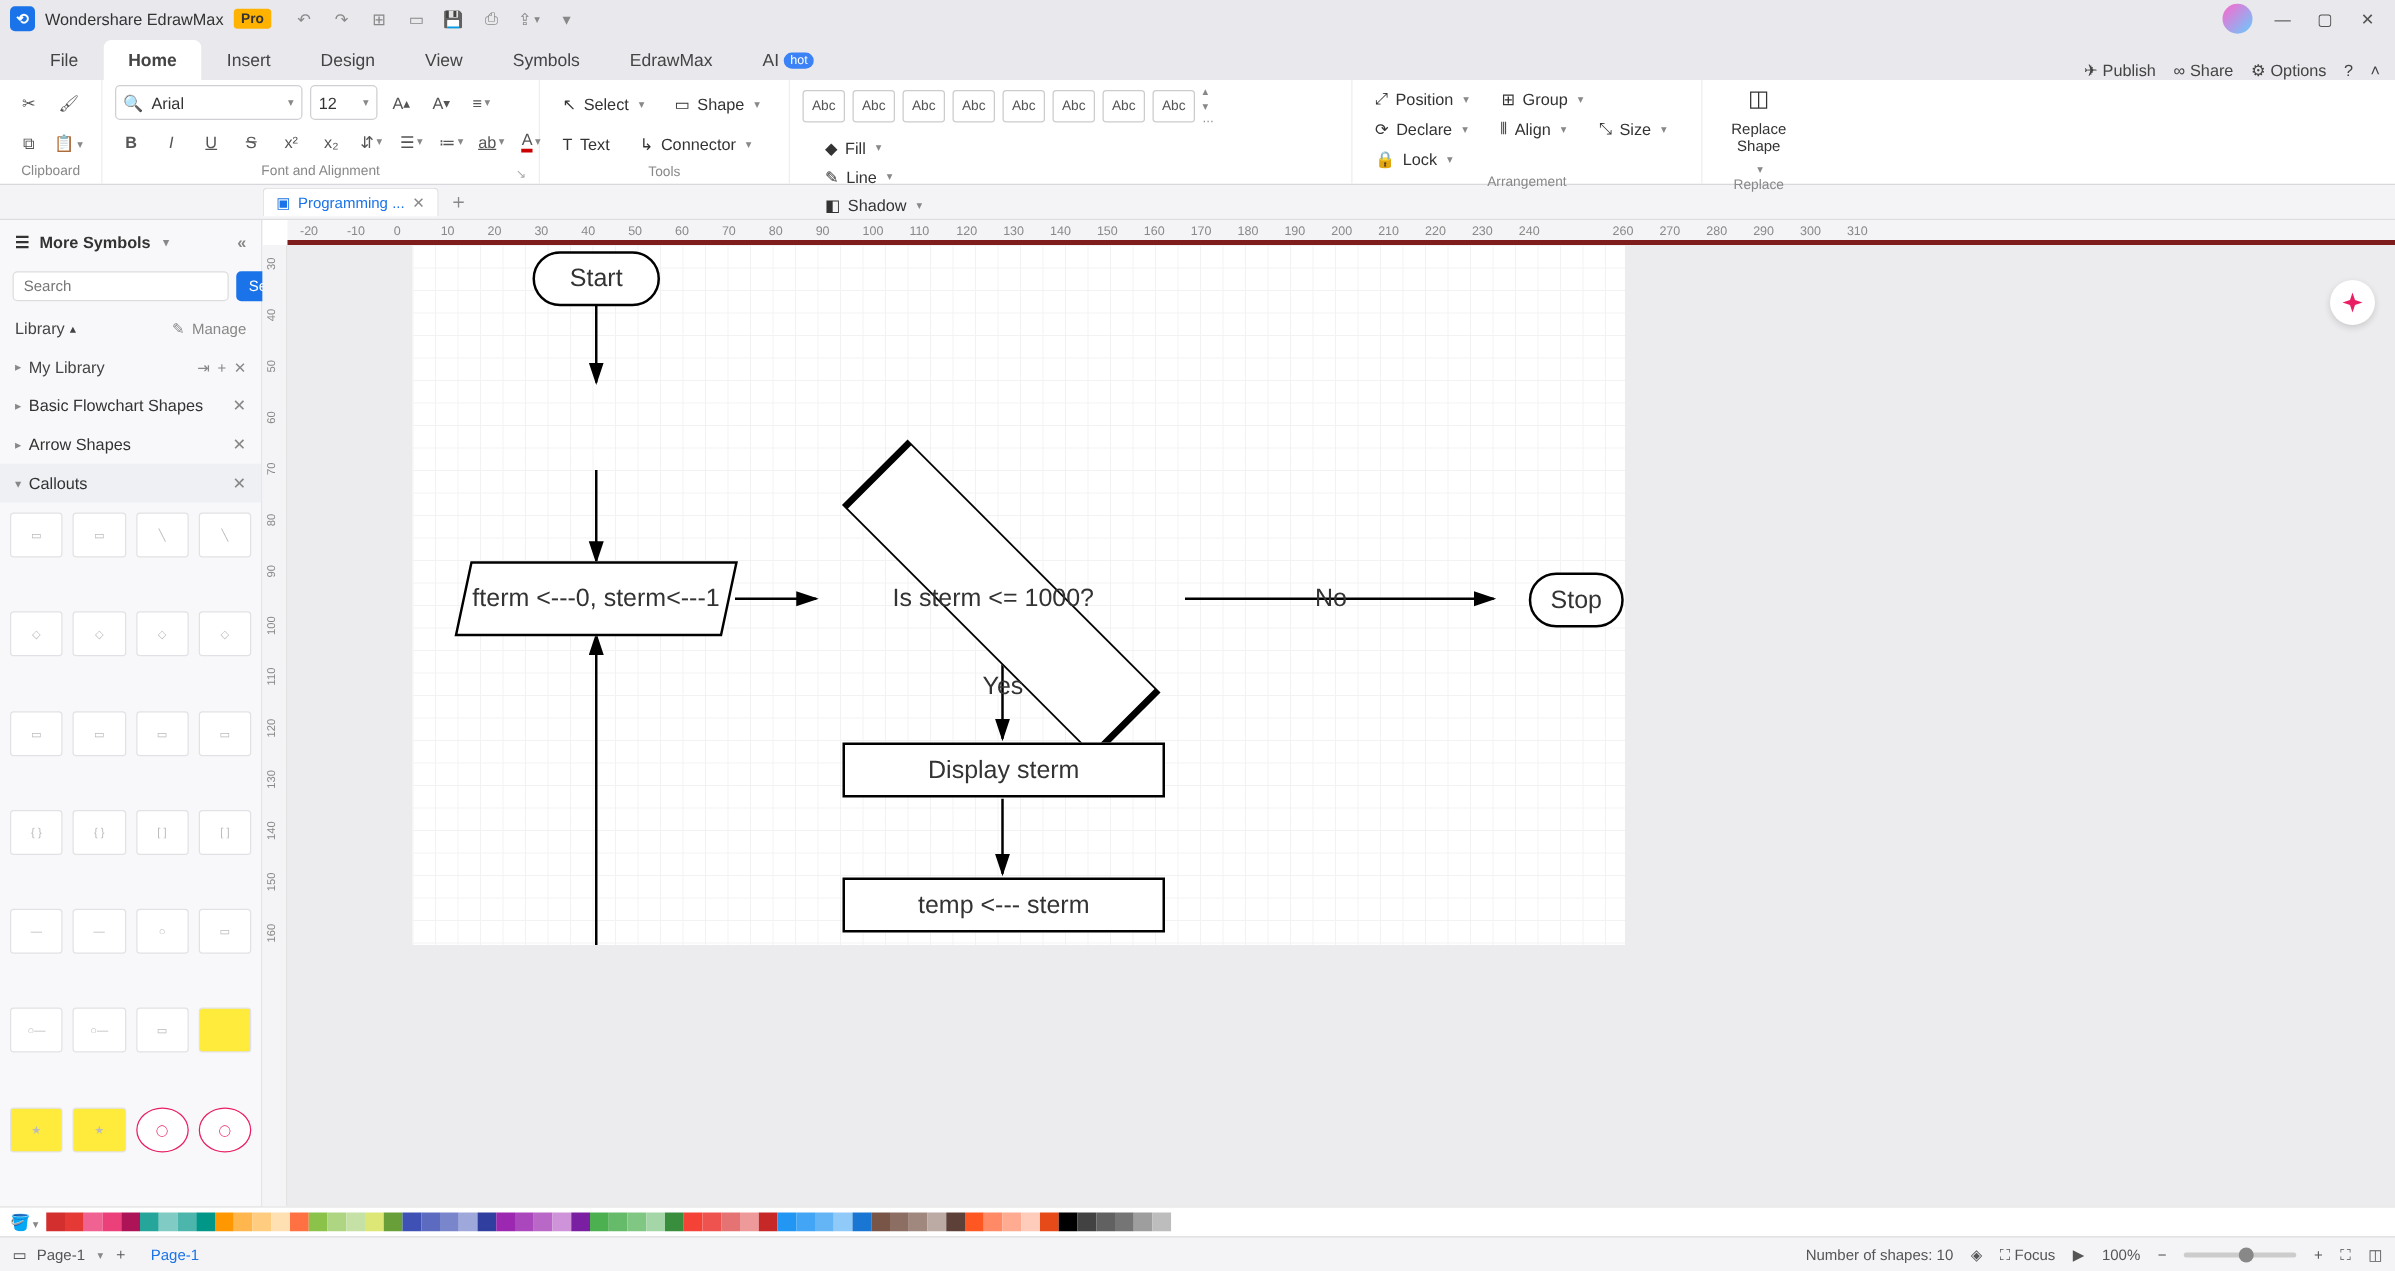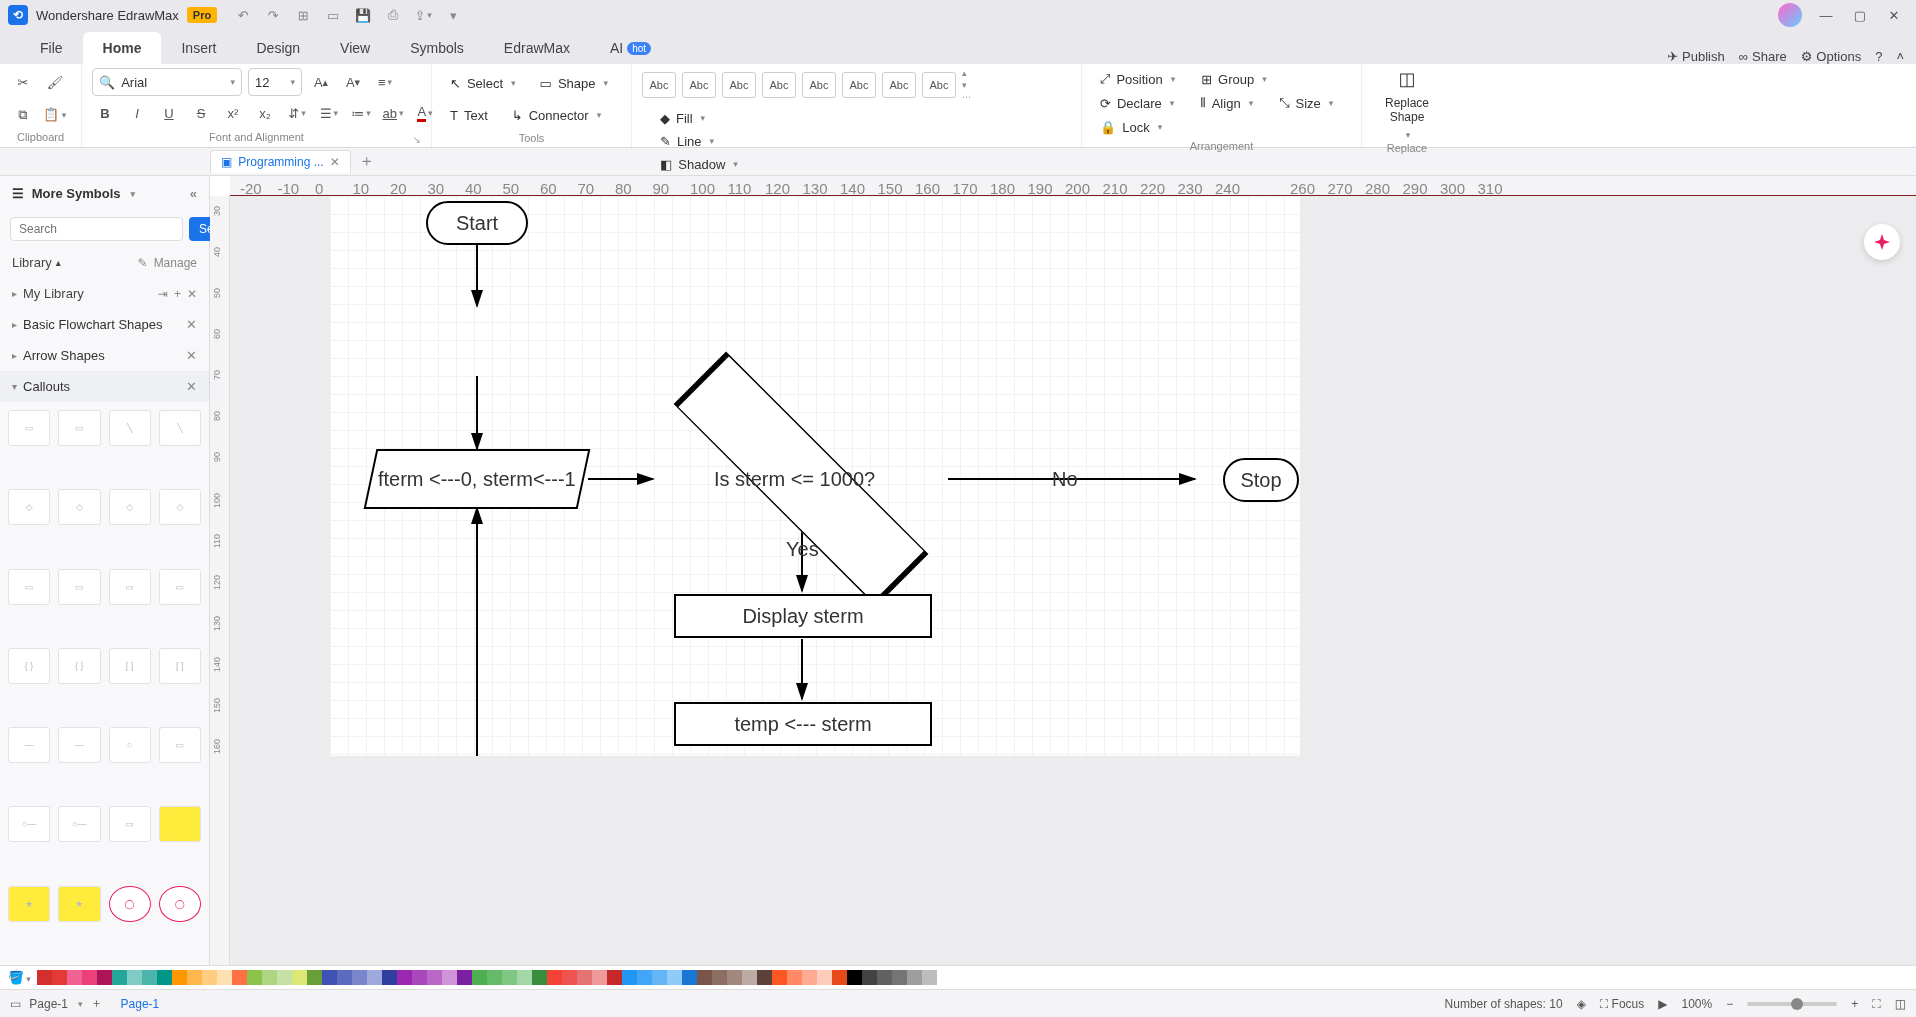--- a/index.html
+++ b/index.html
@@ -63,21 +63,21 @@
 .sp-section.active { background: #eef0f3; }
 .sp-section .chev { margin-right: 6px; font-size: 10px; color: #888; }
 .sp-section .x { margin-left: auto; color: #888; }
 .sp-gallery { flex: 1; overflow: auto; padding: 8px; display: grid; grid-template-columns: repeat(4,1fr); gap: 8px; }
 .sp-gallery .gitem { height: 36px; border: 1px solid #e2e2e6; border-radius: 3px; background: #fff; display:flex; align-items:center; justify-content:center; font-size:9px; color:#bbb; overflow:hidden;}
 .sp-gallery .gitem.yellow { background: #ffeb3b; }
 .sp-gallery .gitem.pink { border-color: #e91e63; color:#e91e63; border-radius:50%;}
 
 
 .canvas-wrap { flex: 1; display: flex; flex-direction: column; position: relative; background: #fff; }
-.ruler-h { height: 20px; background: #f4f4f7; border-bottom: 1px solid #7f1d1d; position: relative; overflow: hidden; font-size: 15px; color: #888; margin-left: 20px;}
+.ruler-h { height: 20px; background: #f4f4f7; border-bottom: 4px solid #7f1d1d; position: relative; overflow: hidden; font-size: 10px; color: #888; margin-left: 20px;}
 .ruler-h .tick { position: absolute; top: 4px; }
 .ruler-v { width: 20px; background: #f4f4f7; border-right: 1px solid #ddd; position: relative; overflow: hidden; font-size: 9px; color: #888; }
 .ruler-v .tick { position: absolute; left: 2px; writing-mode: vertical-rl; transform: rotate(180deg);}
 .canvas-body { flex: 1; display: flex; position: relative; overflow: hidden; }
 .canvas { flex: 1; position: relative; background: #ececee; }
 .page { position: absolute; left: 100px; top: 0; width: 970px; height: 560px; background: #fff; background-image: linear-gradient(#f2f2f2 1px, transparent 1px),linear-gradient(90deg,#f2f2f2 1px, transparent 1px); background-size: 18px 18px; }
 .fc-shape { position: absolute; border: 2px solid #000; background: #fff; display: flex; align-items: center; justify-content: center; text-align: center; font-family: Arial; font-size: 20px; }
 .terminator { border-radius: 22px; }
 .diamond { transform: rotate(45deg); }
 .parallelogram { transform: skewX(-12deg); }

